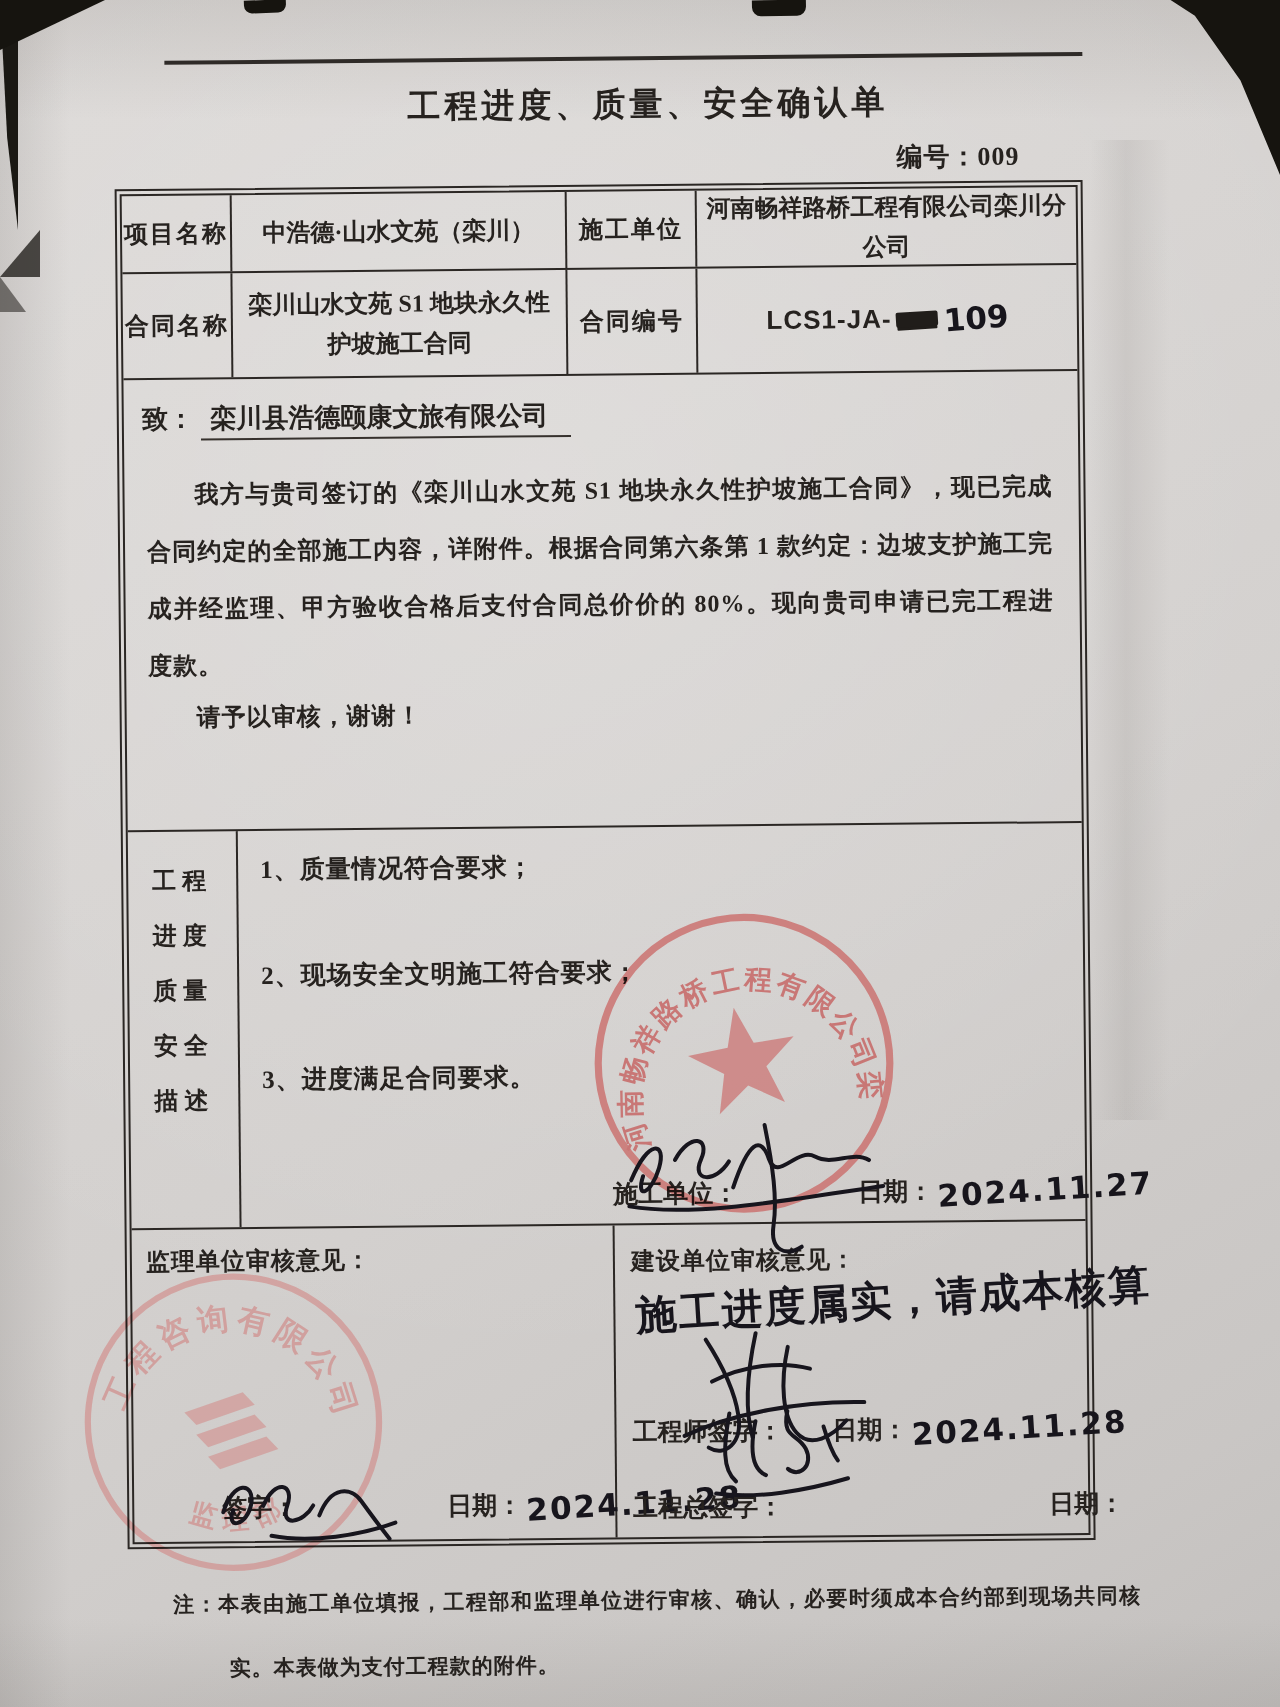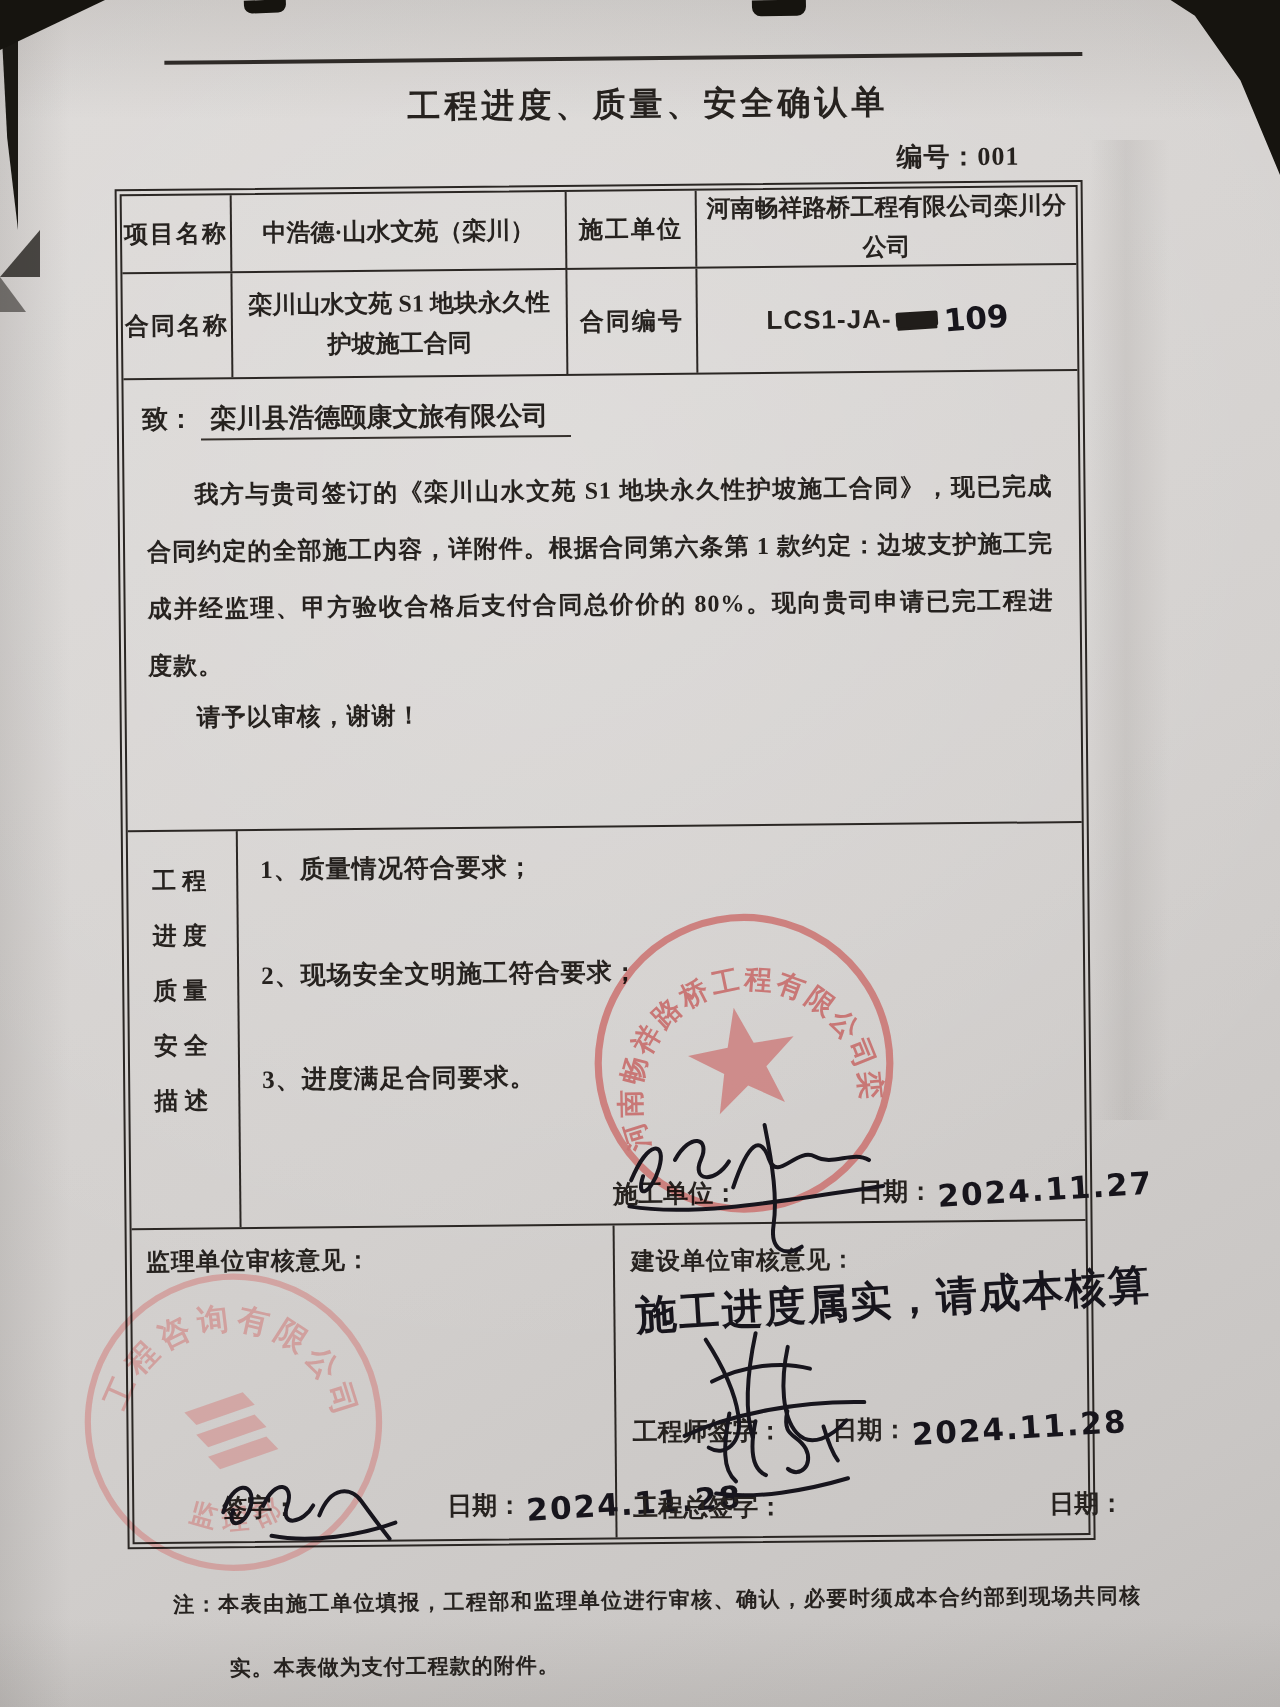--- a/index.html
+++ b/index.html
@@ -134,21 +134,21 @@
 <div class="paper"></div>
 <div class="crease-right"></div>
 <div class="shade-top"></div>
 <div class="shade-bottom"></div>
 <div class="shade-left"></div>
 
 <div class="content">
 
   <div class="top-rule"></div>
   <div class="doc-title">工程进度、质量、安全确认单</div>
-  <div class="doc-no"><span>编号：</span><span>001</span></div>
+  <div class="doc-no"><span>编号：</span><span>009</span></div>
 
   <div class="tbl">
     <div class="tbl-in">
 
       <div class="row r1">
         <div class="c vr w-lab1 lbl">项目名称</div>
         <div class="c vr w-val1 val">中浩德·山水文苑（栾川）</div>
         <div class="c vr w-lab2 lbl">施工单位</div>
         <div class="c w-val2 val">河南畅祥路桥工程有限公司栾川分公司</div>
       </div>

